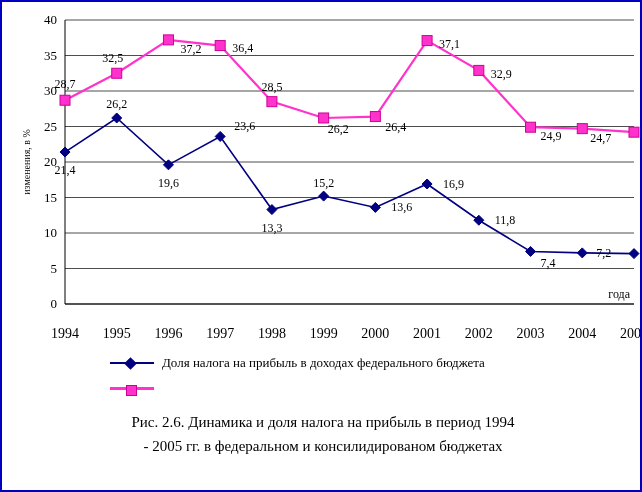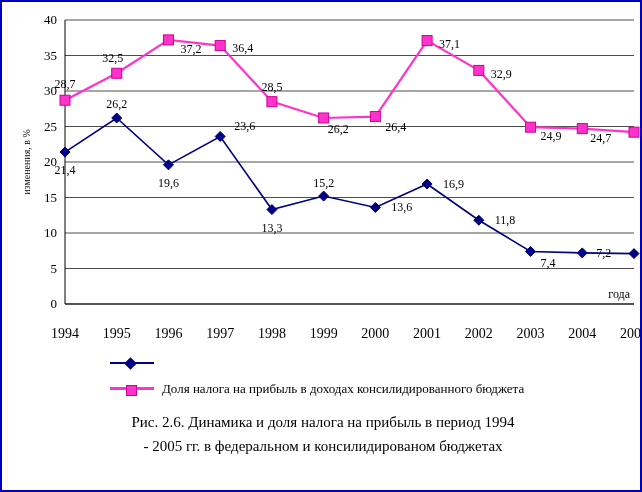--- a/index.html
+++ b/index.html
@@ -210,27 +210,27 @@
         <text x="640" y="144.18" class="dlabel" text-anchor="start">24,2</text>
       </svg>
   </div>
 
   <div class="legend">
     <div class="legend-row lg1">
       <span class="legend-swatch">
         <span class="lg-line"></span>
           <span class="lg-mark"></span>
       </span>
+      <span class="legend-label">Доля налога на прибыль в доходах федерального бюджета</span>
     </div>
     <div class="legend-row lg2">
       <span class="legend-swatch">
         <span class="lg-line"></span>
           <span class="lg-mark"></span>
       </span>
-      <span class="legend-label">Доля налога на прибыль в доходах консилидированного бюджета</span>
     </div>
   </div>
 
   <div class="caption">
     <div>Рис. 2.6. Динамика и доля налога на прибыль в период 1994</div>
     <div>- 2005 гг. в федеральном и консилидированом бюджетах</div>
   </div>
 
 </div>
 

